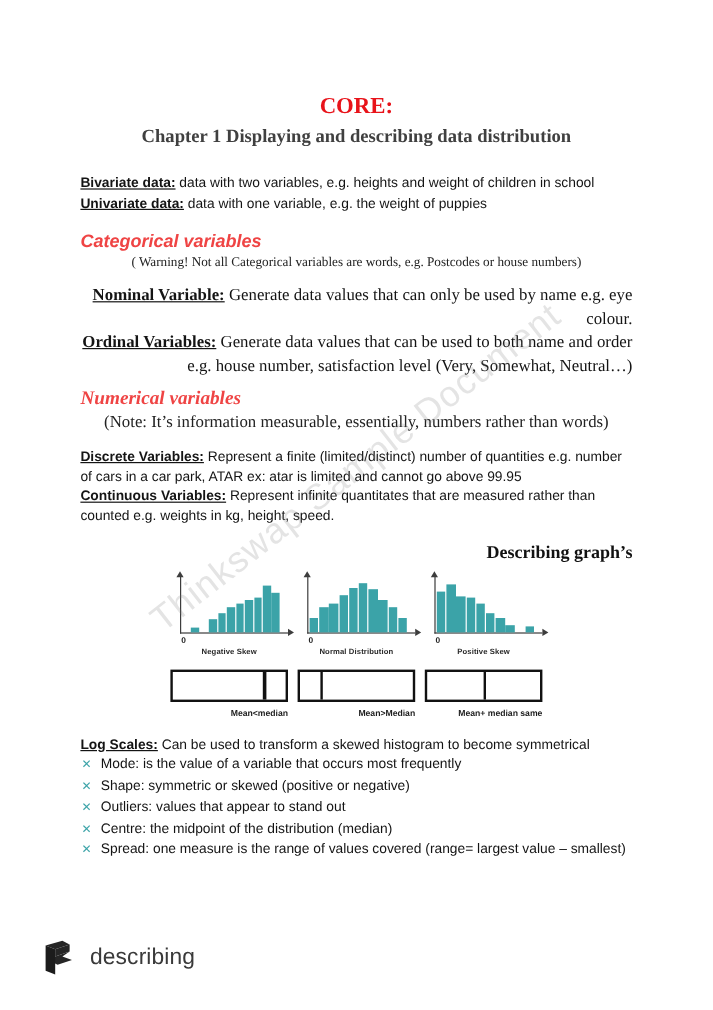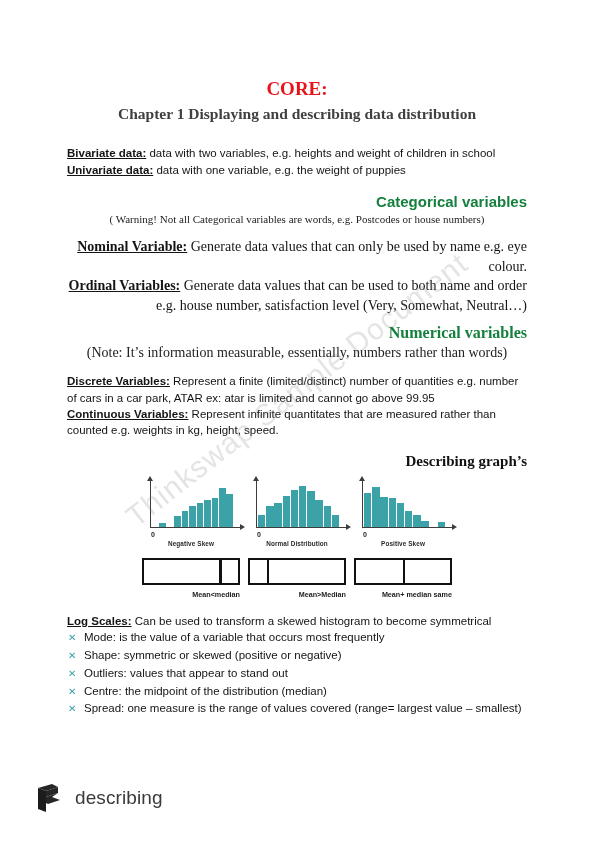--- a/index.html
+++ b/index.html
@@ -85,26 +85,27 @@
   }
   .para.serif .term {
     font-weight: bold;
     text-decoration: underline;
   }
 
   .block-gap { height: 15px; }
   .block-gap-sm { height: 9px; }
 
   .section-head {
-    text-align: right;
+    text-align: left;
     font-family: "Liberation Sans", sans-serif;
     font-weight: bold;
     font-size: 15px;
     margin: 0 0 3px 0;
-    color: #15803d;
+    color: #ef4444;
+    font-style: italic;
   }
   .section-head.serif {
     font-family: "Liberation Serif", serif;
     font-size: 16px;
   }
   .section-note {
     text-align: center;
     font-family: "Liberation Serif", serif;
     font-size: 11px;
     margin: 0 0 12px 0;

